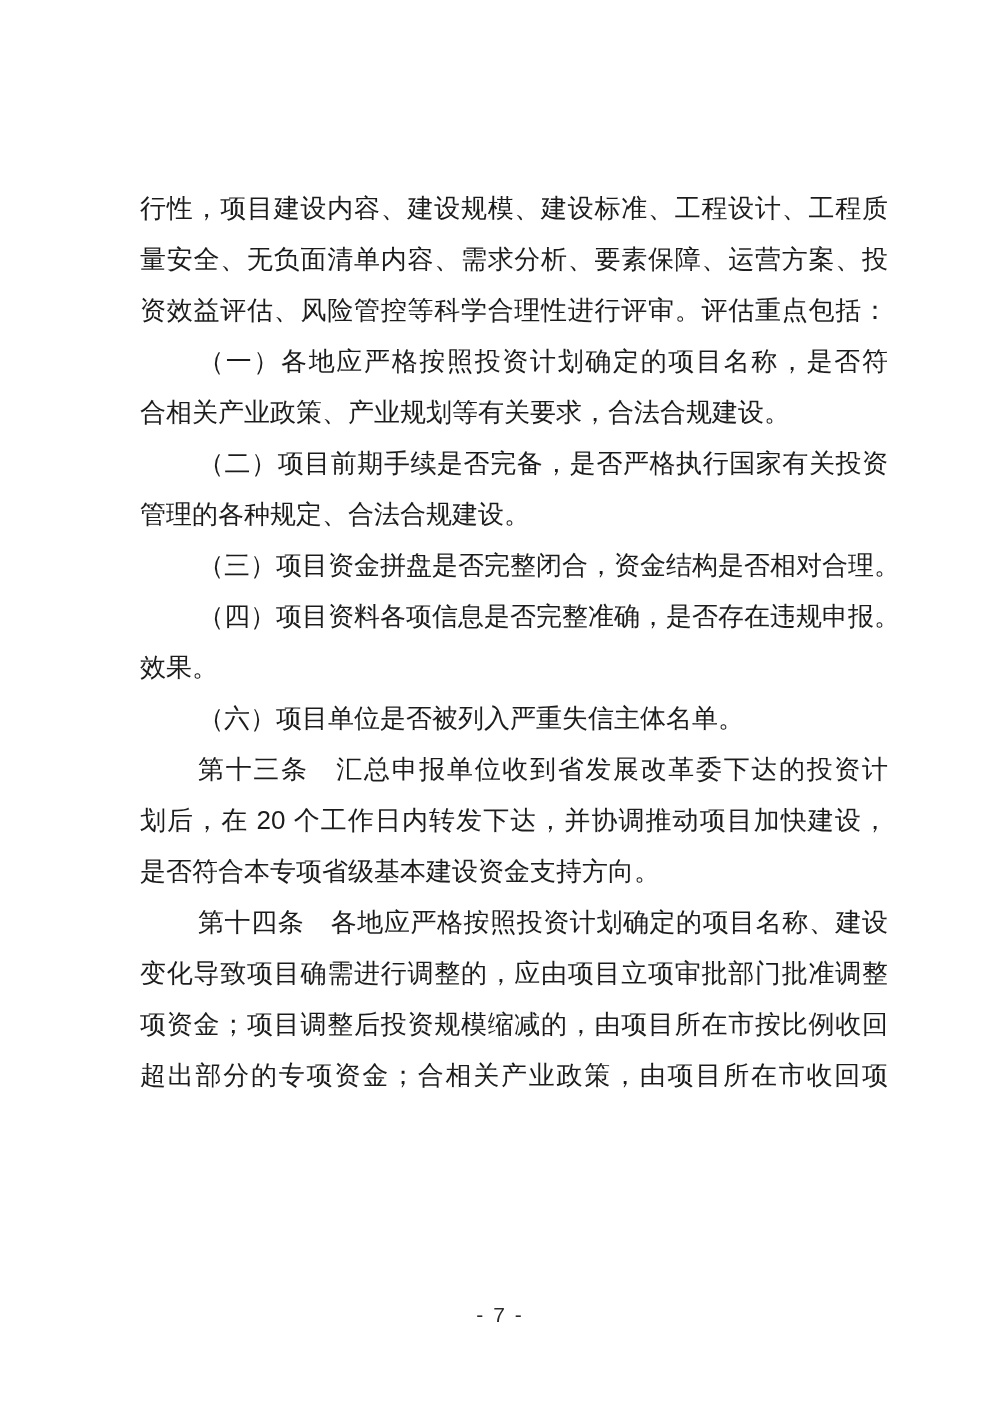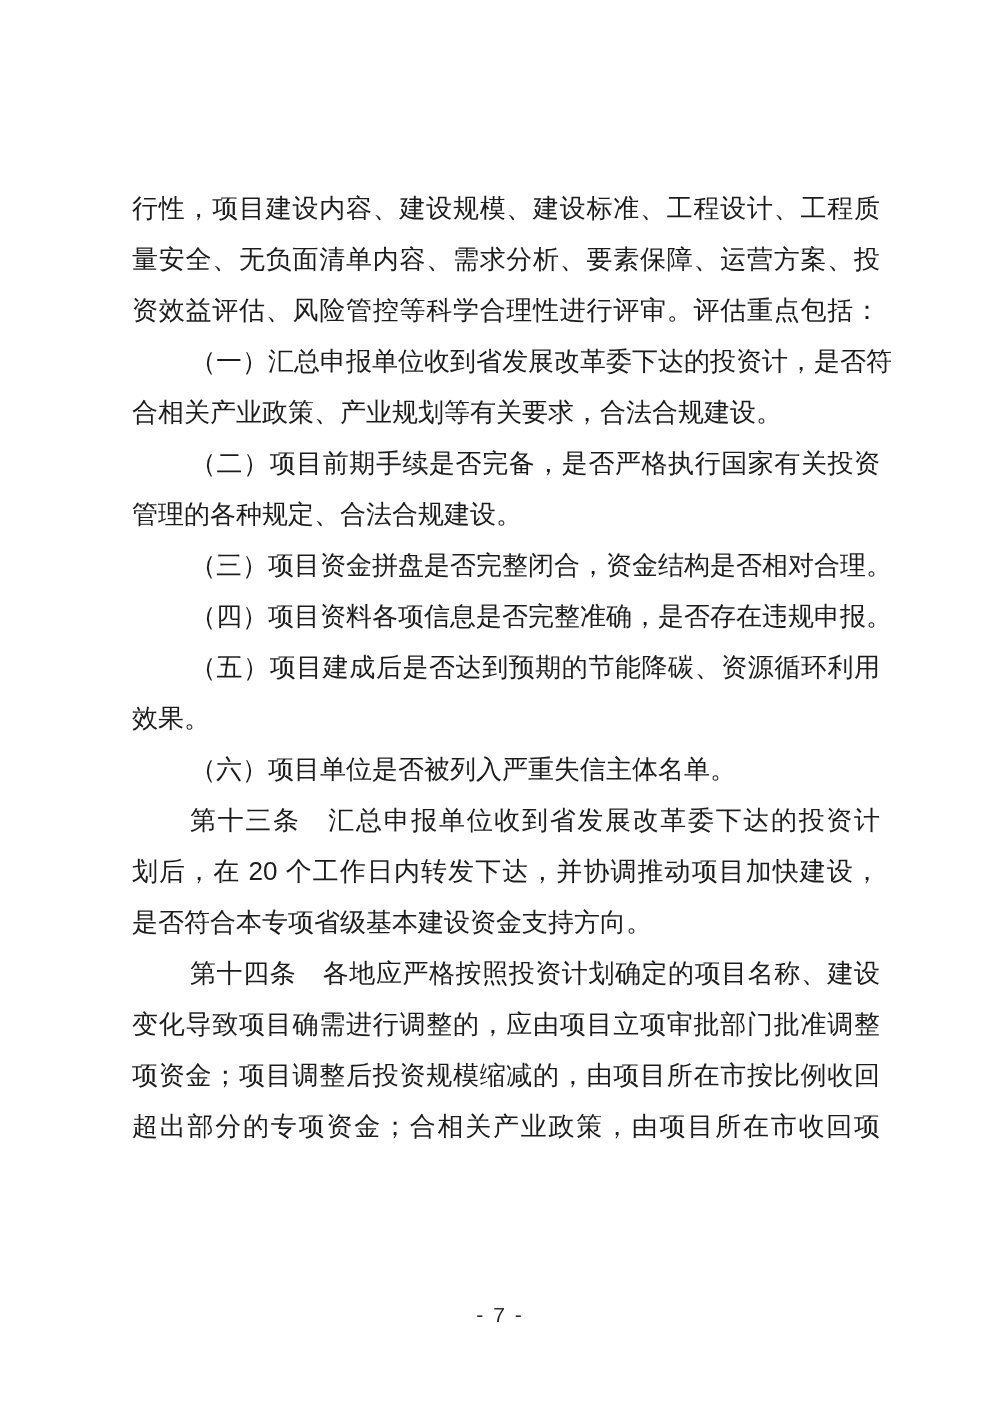--- a/index.html
+++ b/index.html
@@ -9,21 +9,21 @@
     font-family: "Liberation Sans", sans-serif;
     position: relative;
     overflow: hidden;
   }
   .page {
     position: absolute; inset: 0;
     background: #ffffff;
   }
   .body-text {
     position: absolute;
-    left: 132px; top: 183px;
+    left: 140px; top: 183px;
     width: 748px;
     color: #1c1c1c;
     font-size: 26px;
   }
   p.para { margin: 0; padding: 0; }
   .ln {
     height: 51px;
     line-height: 51px;
     white-space: nowrap;
     overflow: visible;
@@ -49,39 +49,38 @@
 
   <div class="body-text">
 
     <p class="para">
       <span class="ln" style="display:block">行性，项目建设内容、建设规模、建设标准、工程设计、工程质</span>
       <span class="ln" style="display:block">量安全、无负面清单内容、需求分析、要素保障、运营方案、投</span>
       <span class="ln" style="display:block">资效益评估、风险管控等科学合理性进行评审。评估重点包括：</span>
     </p>
 
     <p class="para">
-      <span class="ln first" style="display:block">（一）汇总申报单位收到省发展改革委下达的投资计，是否符</span>
+      <span class="ln first" style="display:block">（一）各地应严格按照投资计划确定的项目名称，是否符</span>
       <span class="ln ragged" style="display:block">合相关产业政策、产业规划等有关要求，合法合规建设。</span>
     </p>
 
     <p class="para">
       <span class="ln first" style="display:block">（二）项目前期手续是否完备，是否严格执行国家有关投资</span>
       <span class="ln ragged" style="display:block">管理的各种规定、合法合规建设。</span>
     </p>
 
     <p class="para">
       <span class="ln first" style="display:block">（三）项目资金拼盘是否完整闭合，资金结构是否相对合理。</span>
     </p>
 
     <p class="para">
       <span class="ln first" style="display:block">（四）项目资料各项信息是否完整准确，是否存在违规申报。</span>
     </p>
 
     <p class="para">
-      <span class="ln first" style="display:block">（五）项目建成后是否达到预期的节能降碳、资源循环利用</span>
       <span class="ln ragged" style="display:block">效果。</span>
     </p>
 
     <p class="para">
       <span class="ln first ragged" style="display:block">（六）项目单位是否被列入严重失信主体名单。</span>
     </p>
 
     <p class="para">
       <span class="ln first" style="display:block">第十三条　汇总申报单位收到省发展改革委下达的投资计</span>
       <span class="ln" style="display:block">划后，在 20 个工作日内转发下达，并协调推动项目加快建设，</span>

